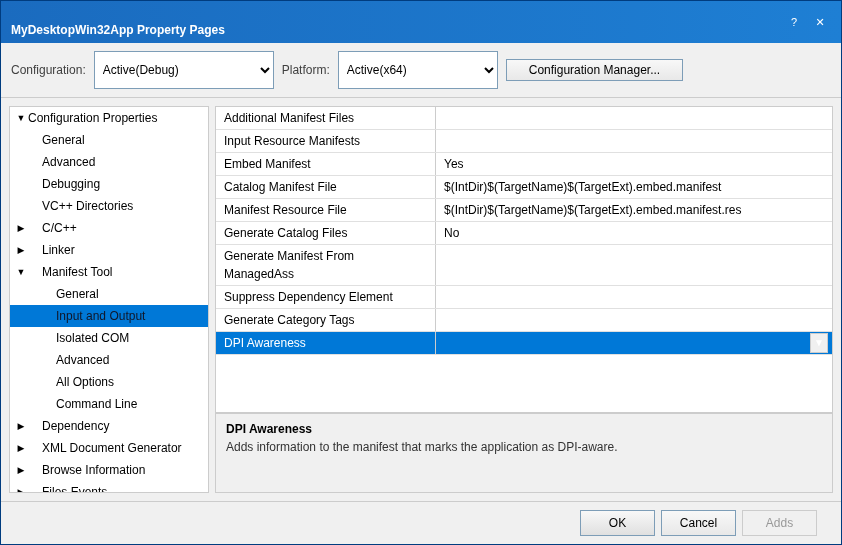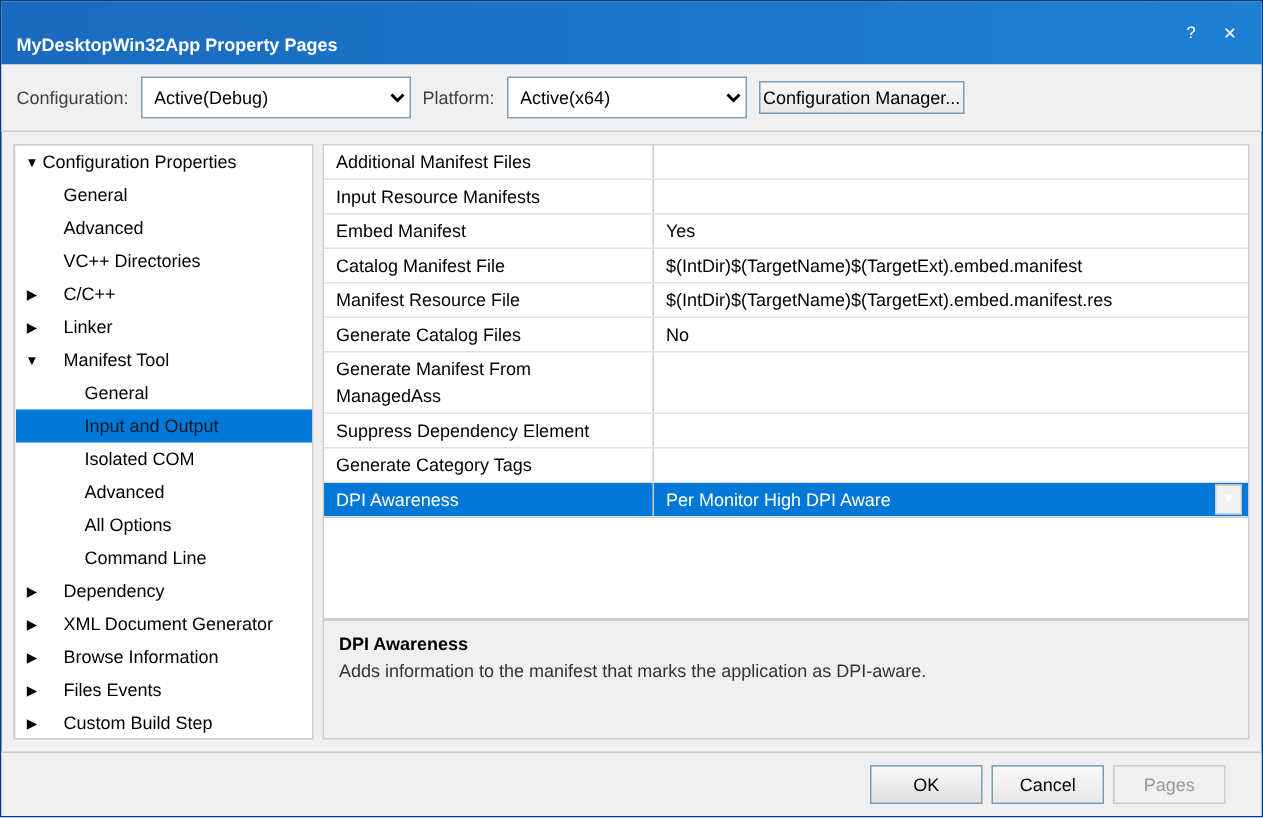--- a/index.html
+++ b/index.html
@@ -56,37 +56,37 @@
       gap: 8px;
       border-bottom: 1px solid #ccc;
     }
 
     .toolbar-label {
       font-size: 12px;
       color: #404040;
     }
 
     .toolbar-select {
-      height: 28px;
+      height: 38px;
       font-size: 12px;
       border: 1px solid #7d9db7;
       background: white;
       padding: 0 4px;
       cursor: pointer;
     }
 
     .toolbar-select.config { width: 180px; }
     .toolbar-select.platform { width: 160px; }
 
     .toolbar-btn {
       height: 22px;
       font-size: 12px;
       border: 1px solid #7d9db7;
       background: linear-gradient(to bottom, #f8f8f8, #e8e8e8);
-      padding: 0 2px;
+      padding: 0 22px;
       cursor: pointer;
     }
 
     .content-area {
       display: flex;
       flex: 1;
       overflow: hidden;
       padding: 8px;
       gap: 6px;
     }
@@ -273,20 +273,25 @@
         <span>General</span>
       </div>
       <div class="tree-item">
         <span class="tree-arrow"></span>
         <span class="tree-indent" style="width:14px"></span>
         <span>Advanced</span>
       </div>
       <div class="tree-item">
         <span class="tree-arrow"></span>
         <span class="tree-indent" style="width:14px"></span>
+        <span>Debugging</span>
+      </div>
+      <div class="tree-item">
+        <span class="tree-arrow"></span>
+        <span class="tree-indent" style="width:14px"></span>
         <span>VC++ Directories</span>
       </div>
       <div class="tree-item">
         <span class="tree-arrow">▶</span>
         <span class="tree-indent" style="width:14px"></span>
         <span>C/C++</span>
       </div>
       <div class="tree-item">
         <span class="tree-arrow">▶</span>
         <span class="tree-indent" style="width:14px"></span>
@@ -390,32 +395,31 @@
           <div class="prop-name">Suppress Dependency Element</div>
           <div class="prop-value"></div>
         </div>
         <div class="property-row">
           <div class="prop-name">Generate Category Tags</div>
           <div class="prop-value"></div>
         </div>
         <div class="property-row selected">
           <div class="prop-name">DPI Awareness</div>
           <div class="prop-value">
-            <span>Per Monitor High DPI Aware</span>
             <div class="prop-value-dropdown">▼</div>
           </div>
         </div>
 
       </div>
 
       <div class="description-panel">
         <div class="desc-title">DPI Awareness</div>
         <div class="desc-text">Adds information to the manifest that marks the application as DPI-aware.</div>
       </div>
     </div>
   </div>
 
   <div class="bottom-buttons">
     <button class="dialog-btn ok-btn">OK</button>
     <button class="dialog-btn">Cancel</button>
-    <button class="dialog-btn apply-btn">Pages</button>
+    <button class="dialog-btn apply-btn">Adds</button>
   </div>
 </div>
 
 </body></html>

